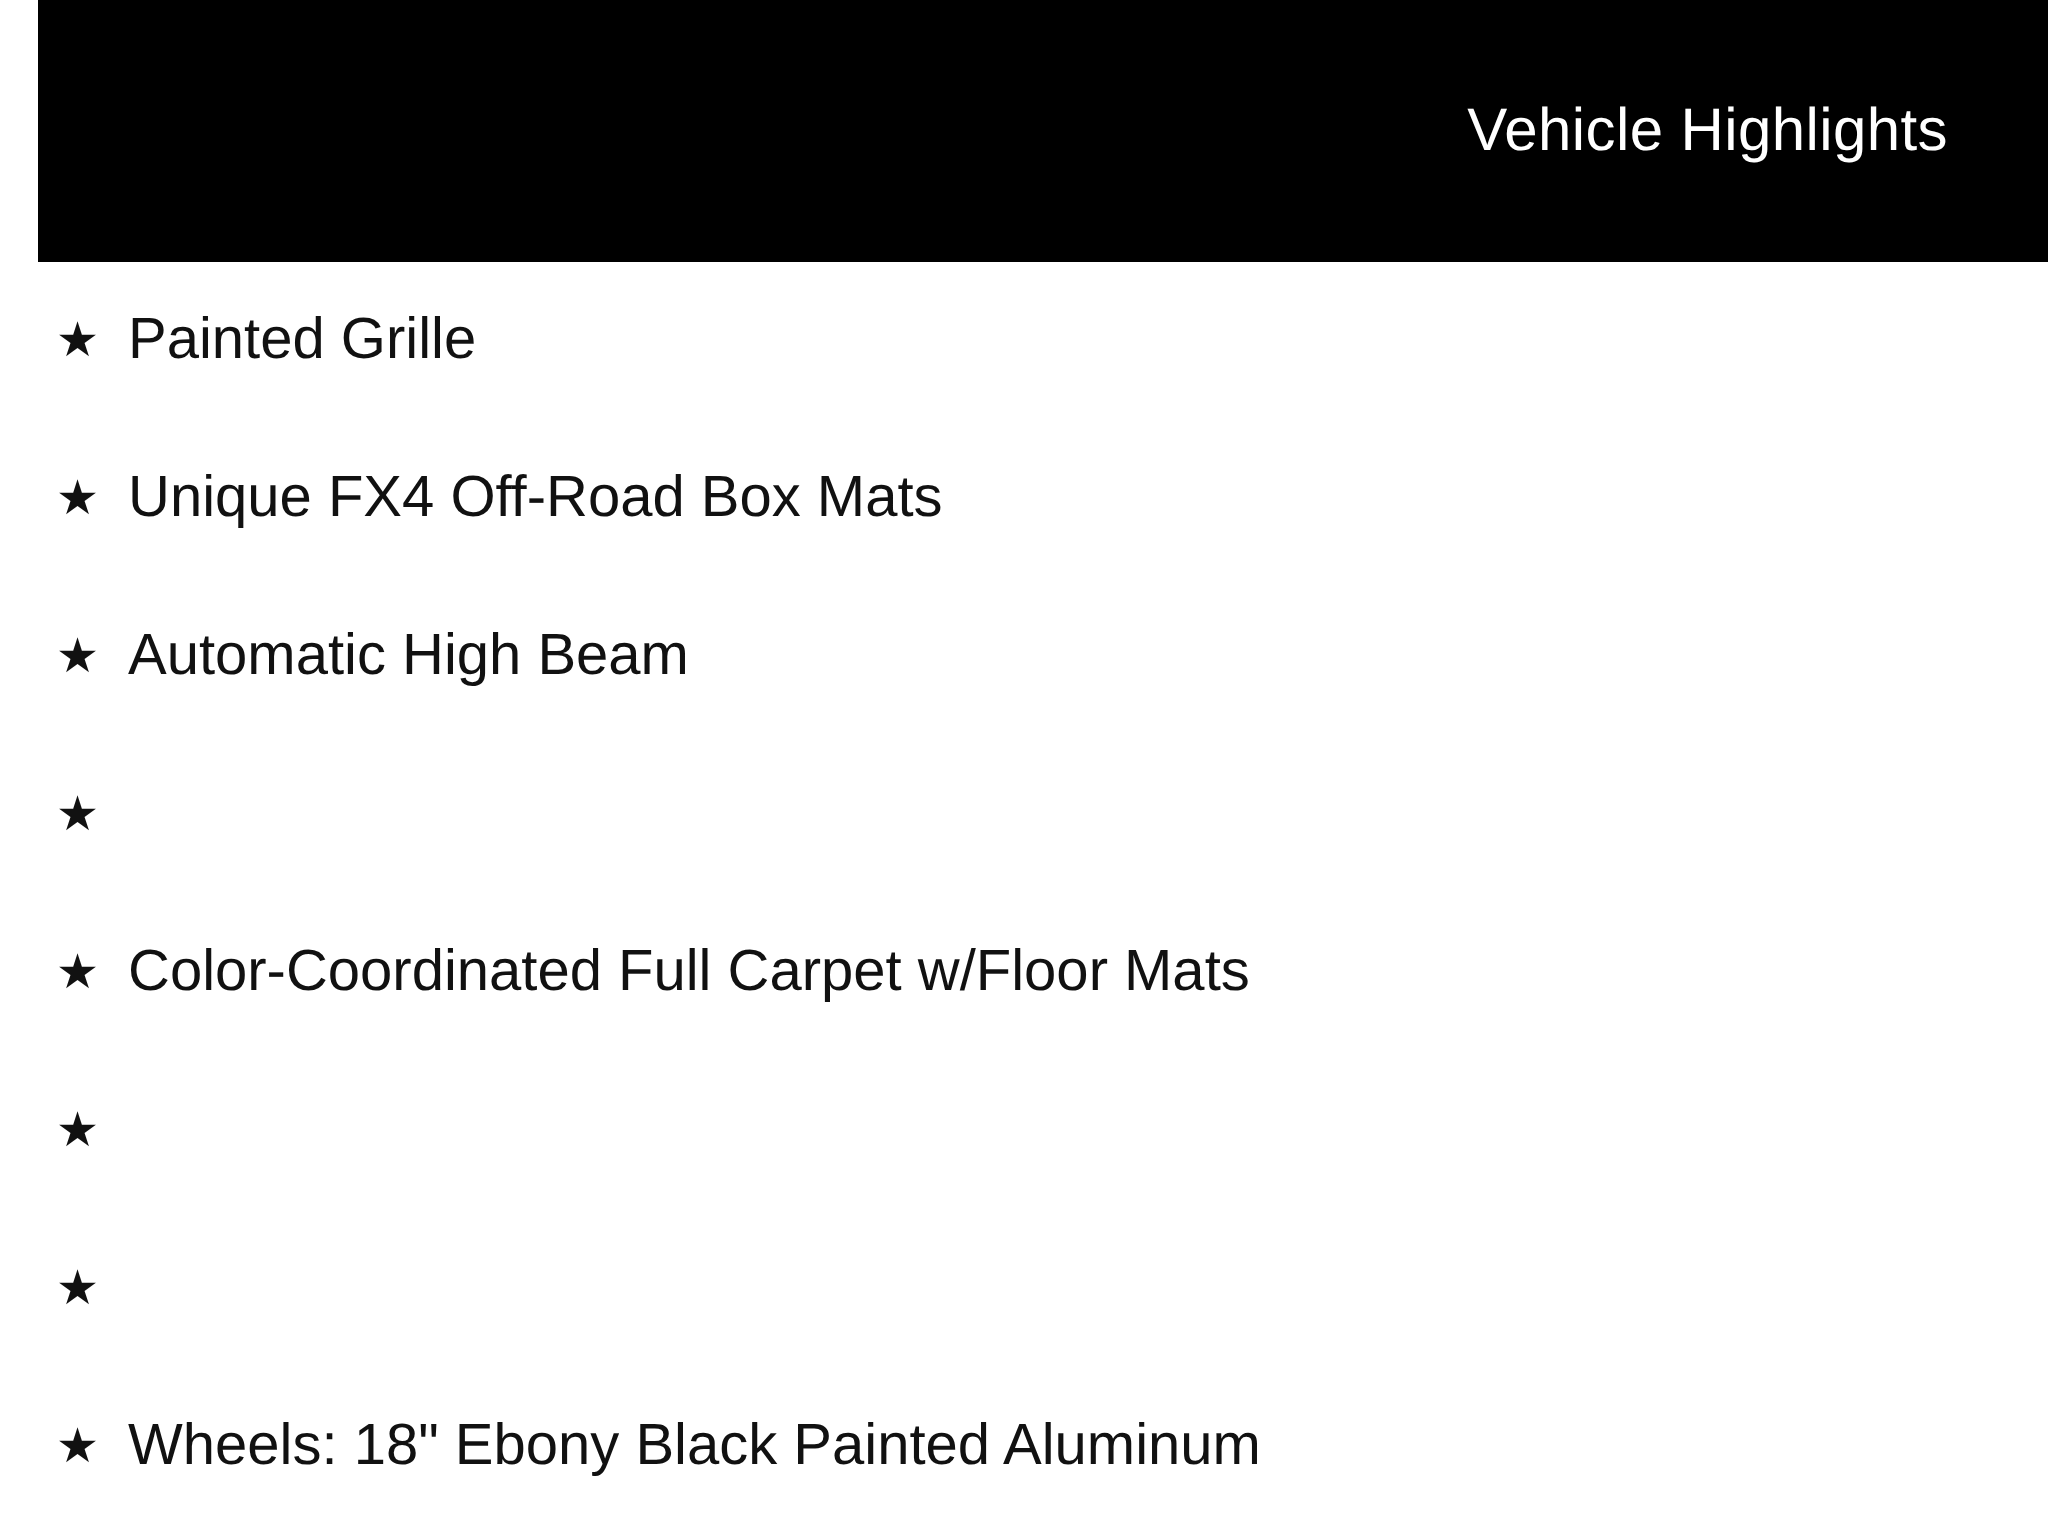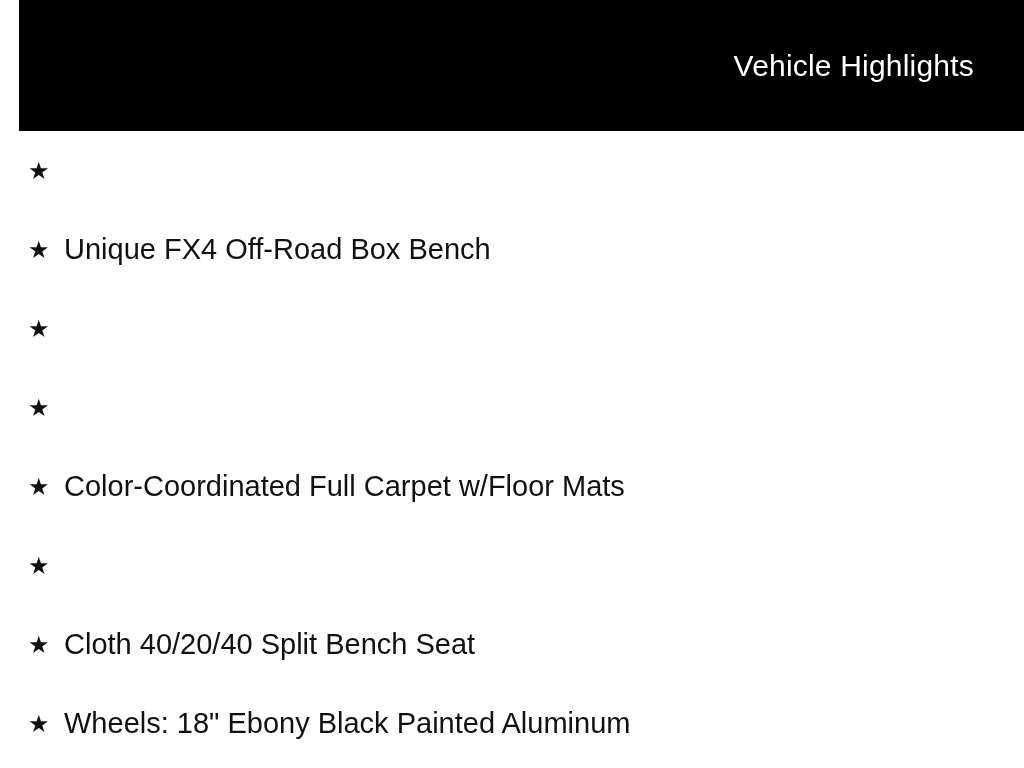--- a/index.html
+++ b/index.html
@@ -70,40 +70,41 @@
 </head>
 <body>
 
 <div class="page">
   <header class="header">
     <h1 class="title">Vehicle Highlights</h1>
   </header>
   <main class="list" id="highlights-list">
       <div class="item">
         <span class="star">★</span>
+        <span class="label">Painted Grille</span>
       </div>
       <div class="item">
         <span class="star">★</span>
-        <span class="label">Unique FX4 Off-Road Box Bench</span>
+        <span class="label">Unique FX4 Off-Road Box Mats</span>
       </div>
       <div class="item">
         <span class="star">★</span>
+        <span class="label">Automatic High Beam</span>
       </div>
       <div class="item">
         <span class="star">★</span>
       </div>
       <div class="item">
         <span class="star">★</span>
         <span class="label">Color-Coordinated Full Carpet w/Floor Mats</span>
       </div>
       <div class="item">
         <span class="star">★</span>
       </div>
       <div class="item">
         <span class="star">★</span>
-        <span class="label">Cloth 40/20/40 Split Bench Seat</span>
       </div>
       <div class="item">
         <span class="star">★</span>
         <span class="label">Wheels: 18" Ebony Black Painted Aluminum</span>
       </div>
     </main>
 </div>
 
 </body></html>

